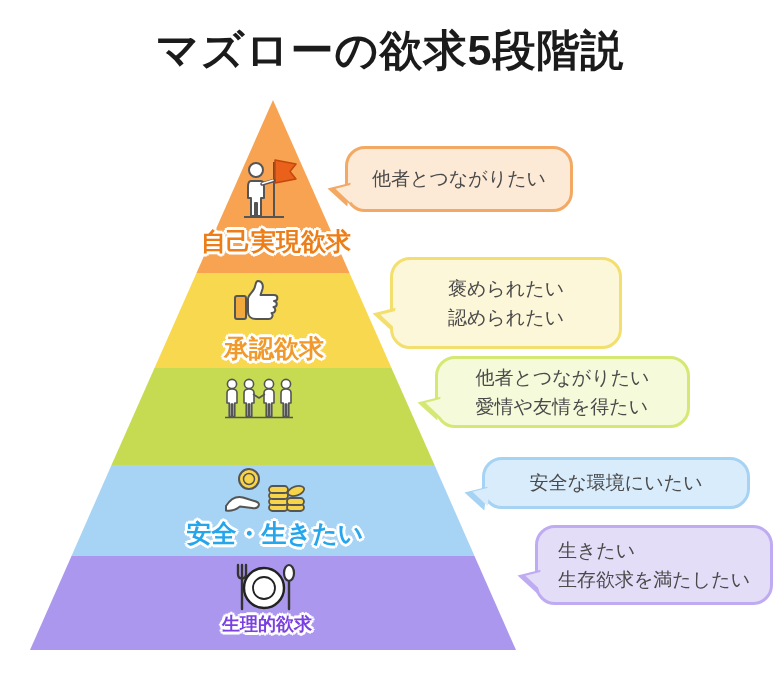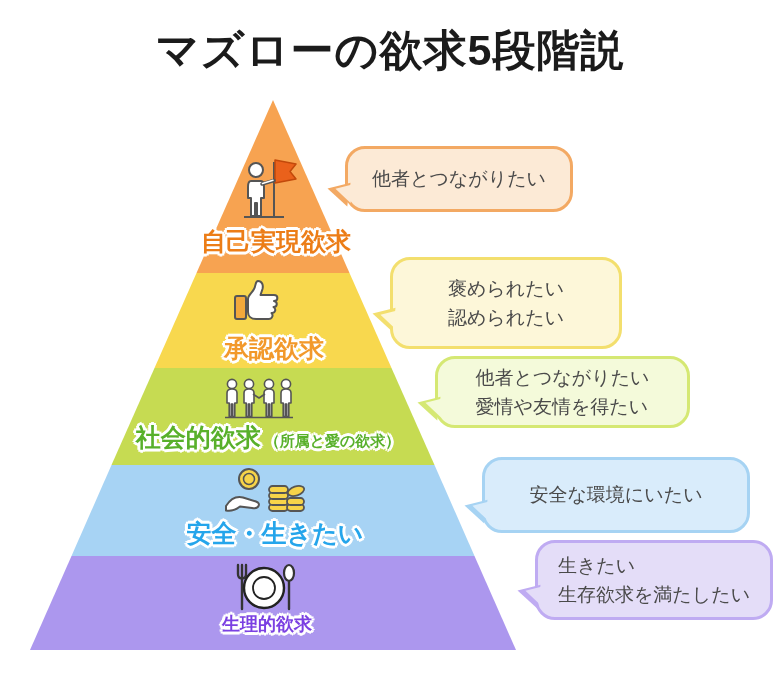--- a/index.html
+++ b/index.html
@@ -51,22 +51,22 @@
   }
   .bubble::after{
     content:"";position:absolute;left:-13px;top:57%;width:0;height:0;border-style:solid;
     border-width:7px 17px 12px 0;
     border-color:transparent var(--bg) transparent transparent;
     transform:rotate(8deg);
   }
   #bubble1{left:345px;top:146px;width:228px;height:66px;}
   #bubble2{left:390px;top:257px;width:232px;height:92px;}
   #bubble3{left:435px;top:356px;width:255px;height:72px;}
-  #bubble4{left:482px;top:457px;width:268px;height:76px;}
-  #bubble5{left:535px;top:540px;width:238px;height:80px;}
+  #bubble4{left:482px;top:457px;width:268px;height:52px;}
+  #bubble5{left:535px;top:525px;width:238px;height:80px;}
 </style>
 </head>
 <body>
 
 <div class="canvas">
 
   <h1 class="title">マズローの欲求5段階説</h1>
 
   <div class="band" id="band1" style="--band: #F7A351;"></div>
   <div class="band" id="band2" style="--band: #F8D84E;"></div>
@@ -104,21 +104,20 @@
         <circle cx="27" cy="7" r="4.6"></circle>
         <path d="M22,16 q0,-4 5,-4 q5,0 5,4 v10 h-2.2 v13.5 h-2 v-12.5 h-1.6 v12.5 h-2 v-13.5 h-2.2 z"></path>
         <circle cx="47" cy="7" r="4.6"></circle>
         <path d="M42,16 q0,-4 5,-4 q5,0 5,4 v10 h-2.2 v13.5 h-2 v-12.5 h-1.6 v12.5 h-2 v-13.5 h-2.2 z"></path>
         <circle cx="64" cy="7" r="4.6"></circle>
         <path d="M59,16 q0,-4 5,-4 q5,0 5,4 v10 h-2.2 v13.5 h-2 v-12.5 h-1.6 v12.5 h-2 v-13.5 h-2.2 z"></path>
         <path d="M31,17 L37,21 L43,17" fill="none"></path>
       </g>
     </svg>
   </div>
-  <div class="level-label" id="label3" style="--label: #58B02A;"><span>社会的欲求</span><span class="sub">（所属と愛の欲求）</span></div>
 
   <div class="icon-box" id="icon4">
     <svg width="84" height="50" viewBox="0 0 84 50">
       <circle cx="26" cy="12" r="10" fill="#F7D449" stroke="#555" stroke-width="2"></circle>
       <circle cx="26" cy="12" r="5.5" fill="none" stroke="#555" stroke-width="1.5"></circle>
       <path d="M3,39 Q10,28 20,30.5 L33,34.5 Q37,36 35.5,39 Q34,42 29,41 L17,39.5 Q10,45 3,43.5 Z" fill="#fff" stroke="#555" stroke-width="2" stroke-linejoin="round"></path>
       <g fill="#F7D449" stroke="#555" stroke-width="1.8">
         <rect x="46" y="37" width="19" height="7" rx="3.5"></rect>
         <rect x="46" y="31" width="19" height="7" rx="3.5"></rect>
         <rect x="46" y="25" width="19" height="7" rx="3.5"></rect>

